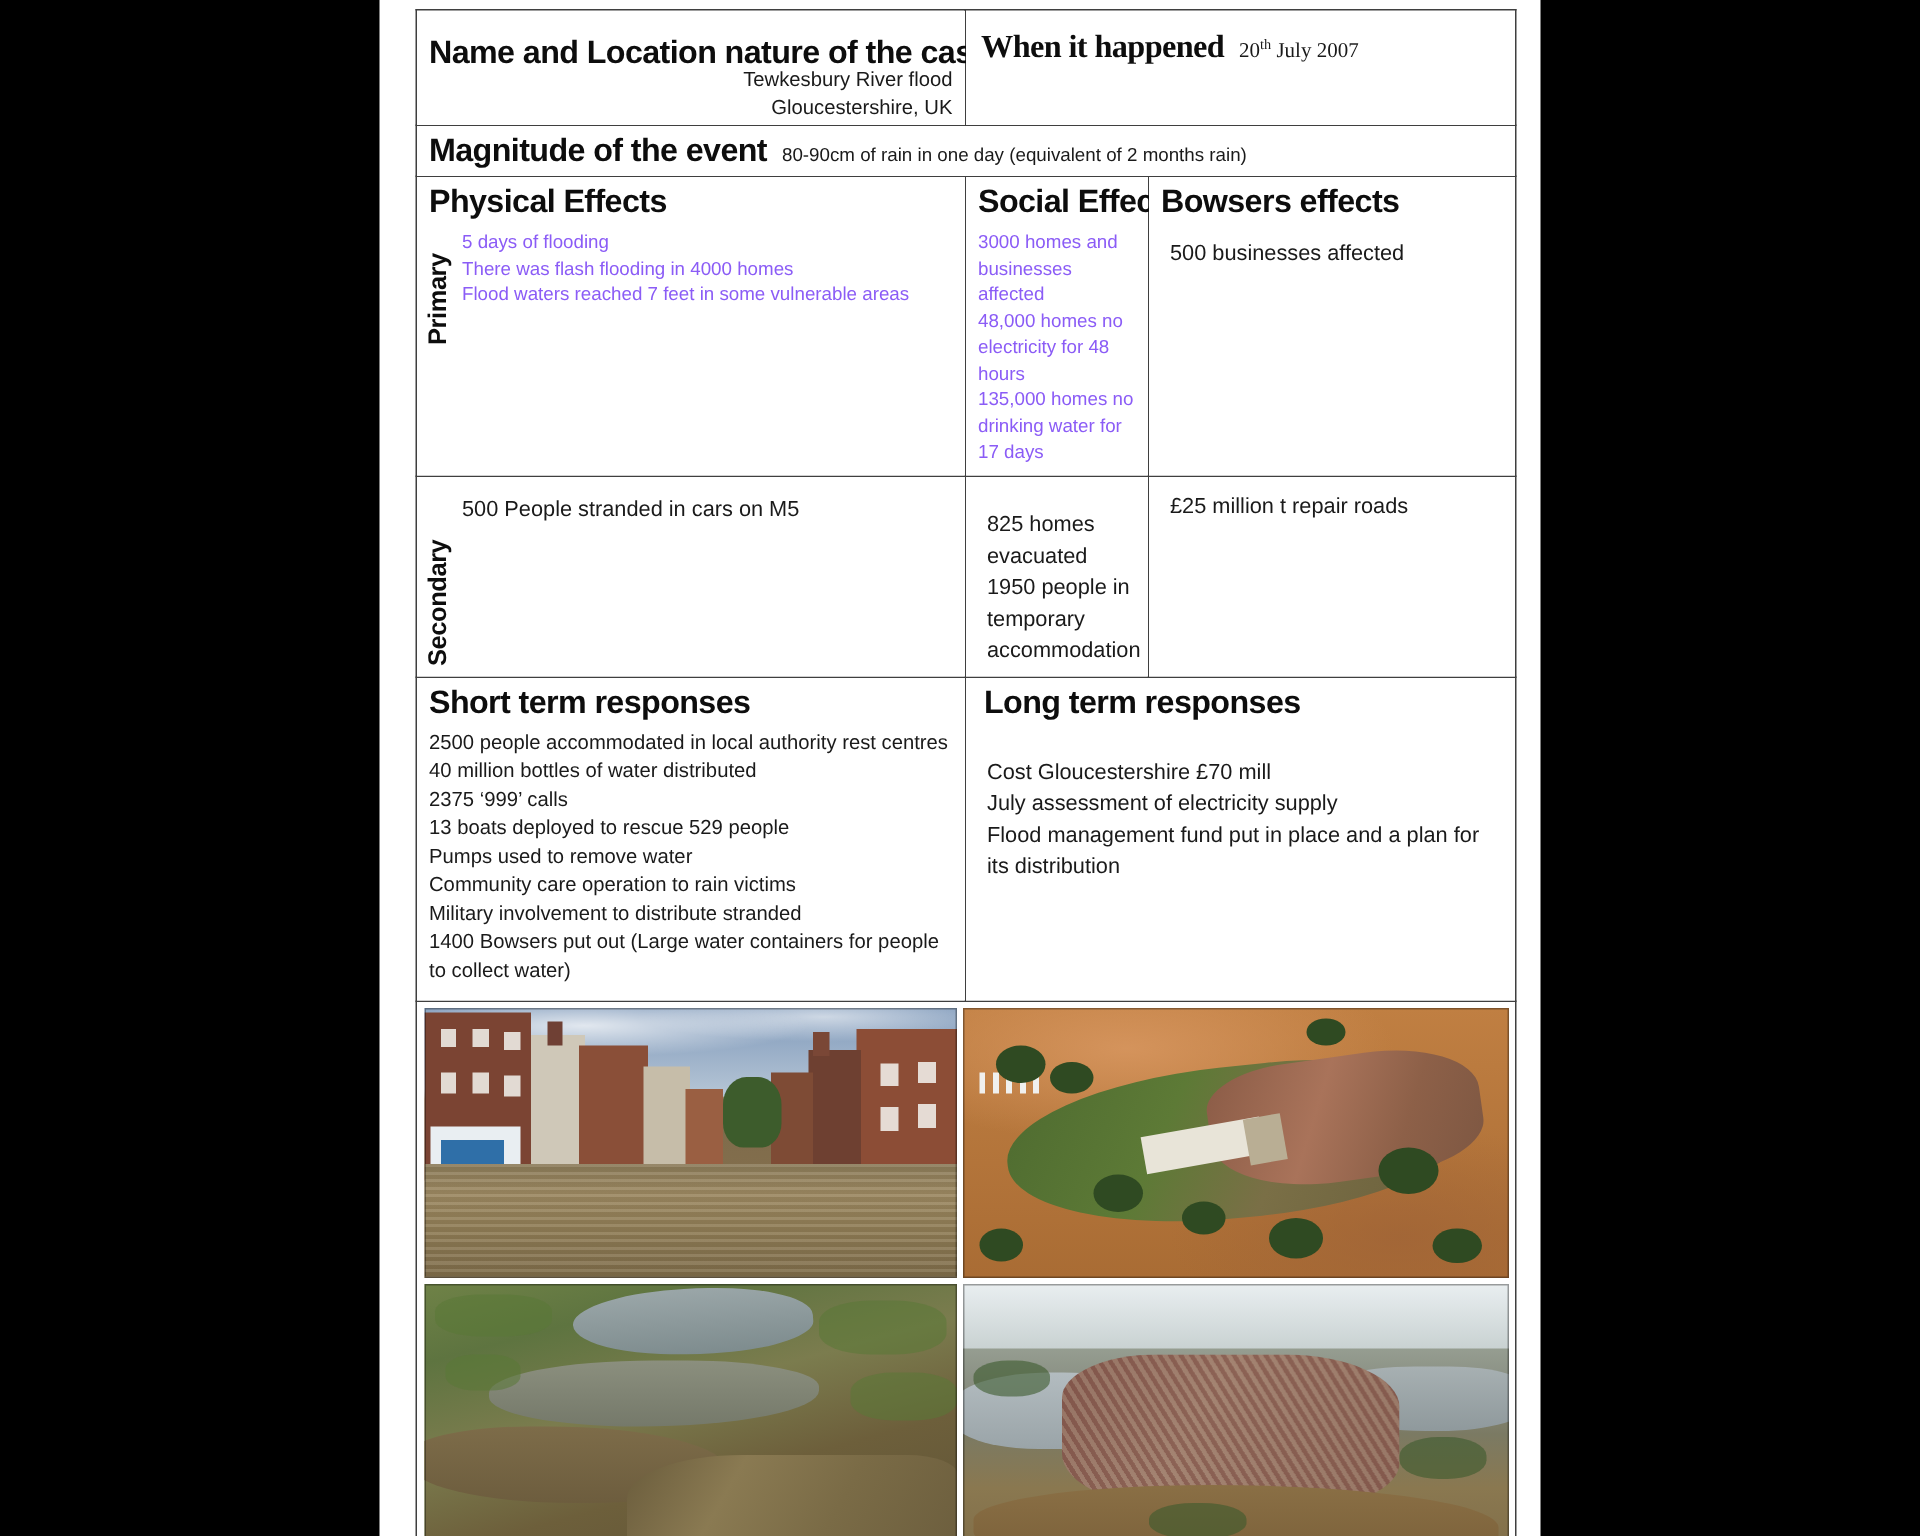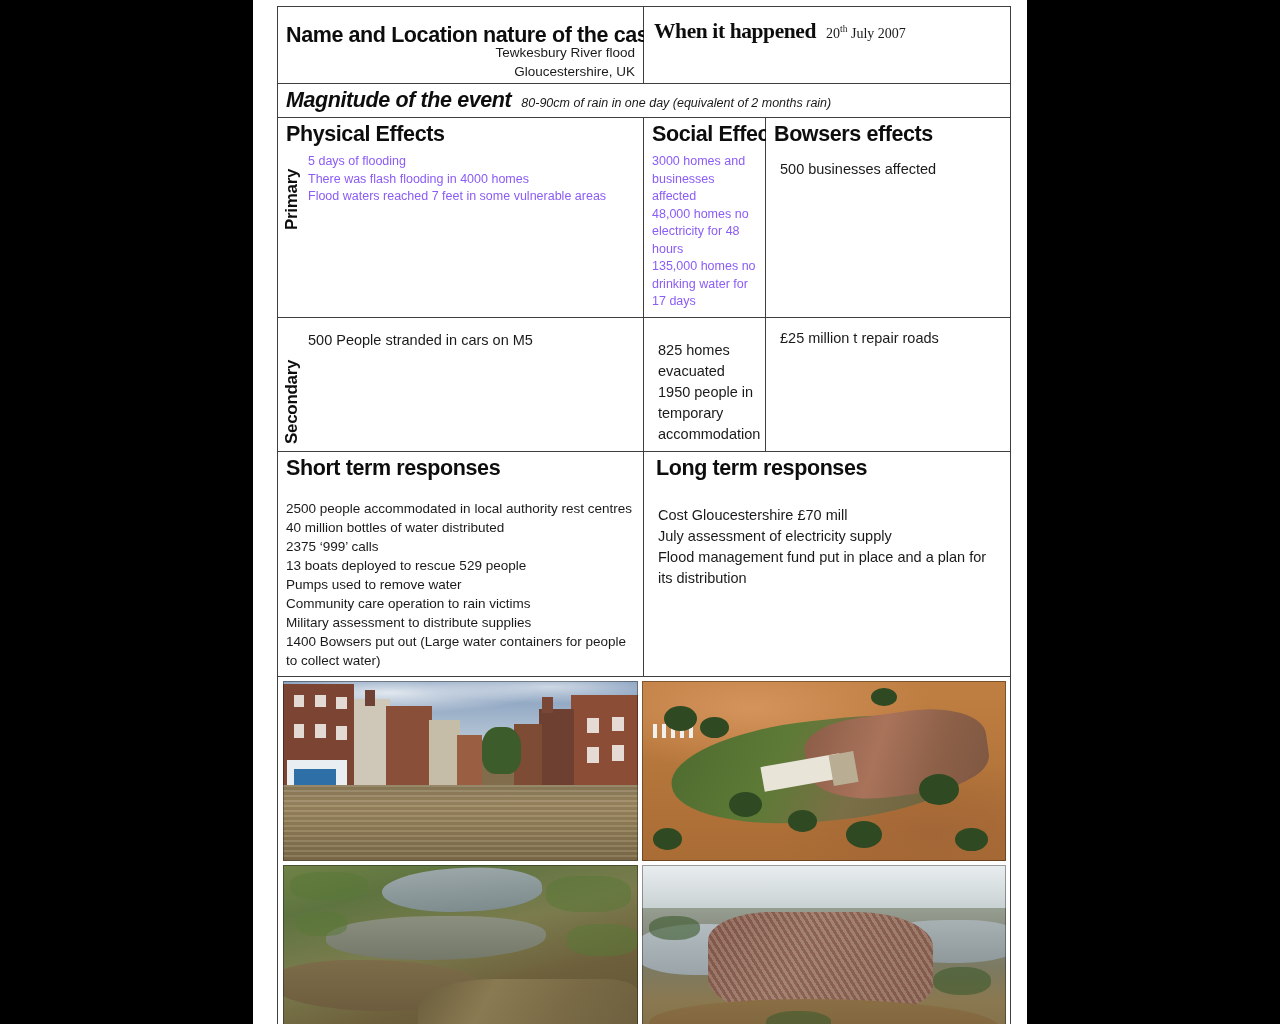--- a/index.html
+++ b/index.html
@@ -66,21 +66,20 @@
   }
   .body-txt-lg {
     font-size: 14.5px;
     line-height: 21px;
     color: #1a1a1a;
   }
   .body-txt-md {
     font-size: 13.5px;
     line-height: 19px;
     color: #1a1a1a;
-    margin-top: 14px;
   }
 
   
   .title-cell { position: relative; height: 76px; }
   .title-main {
     position: absolute;
     left: 8px; top: 16px;
     width: 300px;
   }
   .title-sub {
@@ -105,21 +104,20 @@
     margin-left: 10px;
   }
   .when-date sup { font-size: 9.5px; }
 
   
   .mag-cell { height: 33px; position: relative; }
   .mag-inner {
     position: absolute;
     left: 8px; top: 4px;
     white-space: nowrap;
-    font-style: italic;
   }
   .mag-inner .hd { display: inline; }
   .mag-note { margin-left: 10px; font-size: 12.5px; color: #1a1a1a; }
 
   
   .rotlabel-wrap {
     position: absolute;
     left: 2px;
     top: 22px;
     width: 22px;
@@ -430,21 +428,21 @@
           <div class="cell-pad" style="padding-bottom:2px">
             <div class="hd">Short term responses</div>
           </div>
           <div class="cell-pad body-txt-md" style="padding-top:2px">
             <span class="list-line">2500 people accommodated in local authority rest centres</span>
             <span class="list-line">40 million bottles of water distributed</span>
             <span class="list-line">2375 ‘999’ calls</span>
             <span class="list-line">13 boats deployed to rescue 529 people</span>
             <span class="list-line">Pumps used to remove water</span>
             <span class="list-line">Community care operation to rain victims</span>
-            <span class="list-line">Military assessment to distribute supplies</span>
+            <span class="list-line">Military involvement to distribute stranded</span>
             <span class="list-line">1400 Bowsers put out (Large water containers for people to collect water)</span>
           </div>
         </td>
         <td colspan="2" class="resp-cell">
           <div class="cell-pad" style="padding-left:12px;padding-bottom:2px">
             <div class="hd">Long term responses</div>
           </div>
           <div class="cell-pad body-txt-lg" style="padding-top:22px;padding-left:14px">
             <span class="list-line">Cost Gloucestershire £70 mill</span>
             <span class="list-line">July assessment of electricity supply</span>

